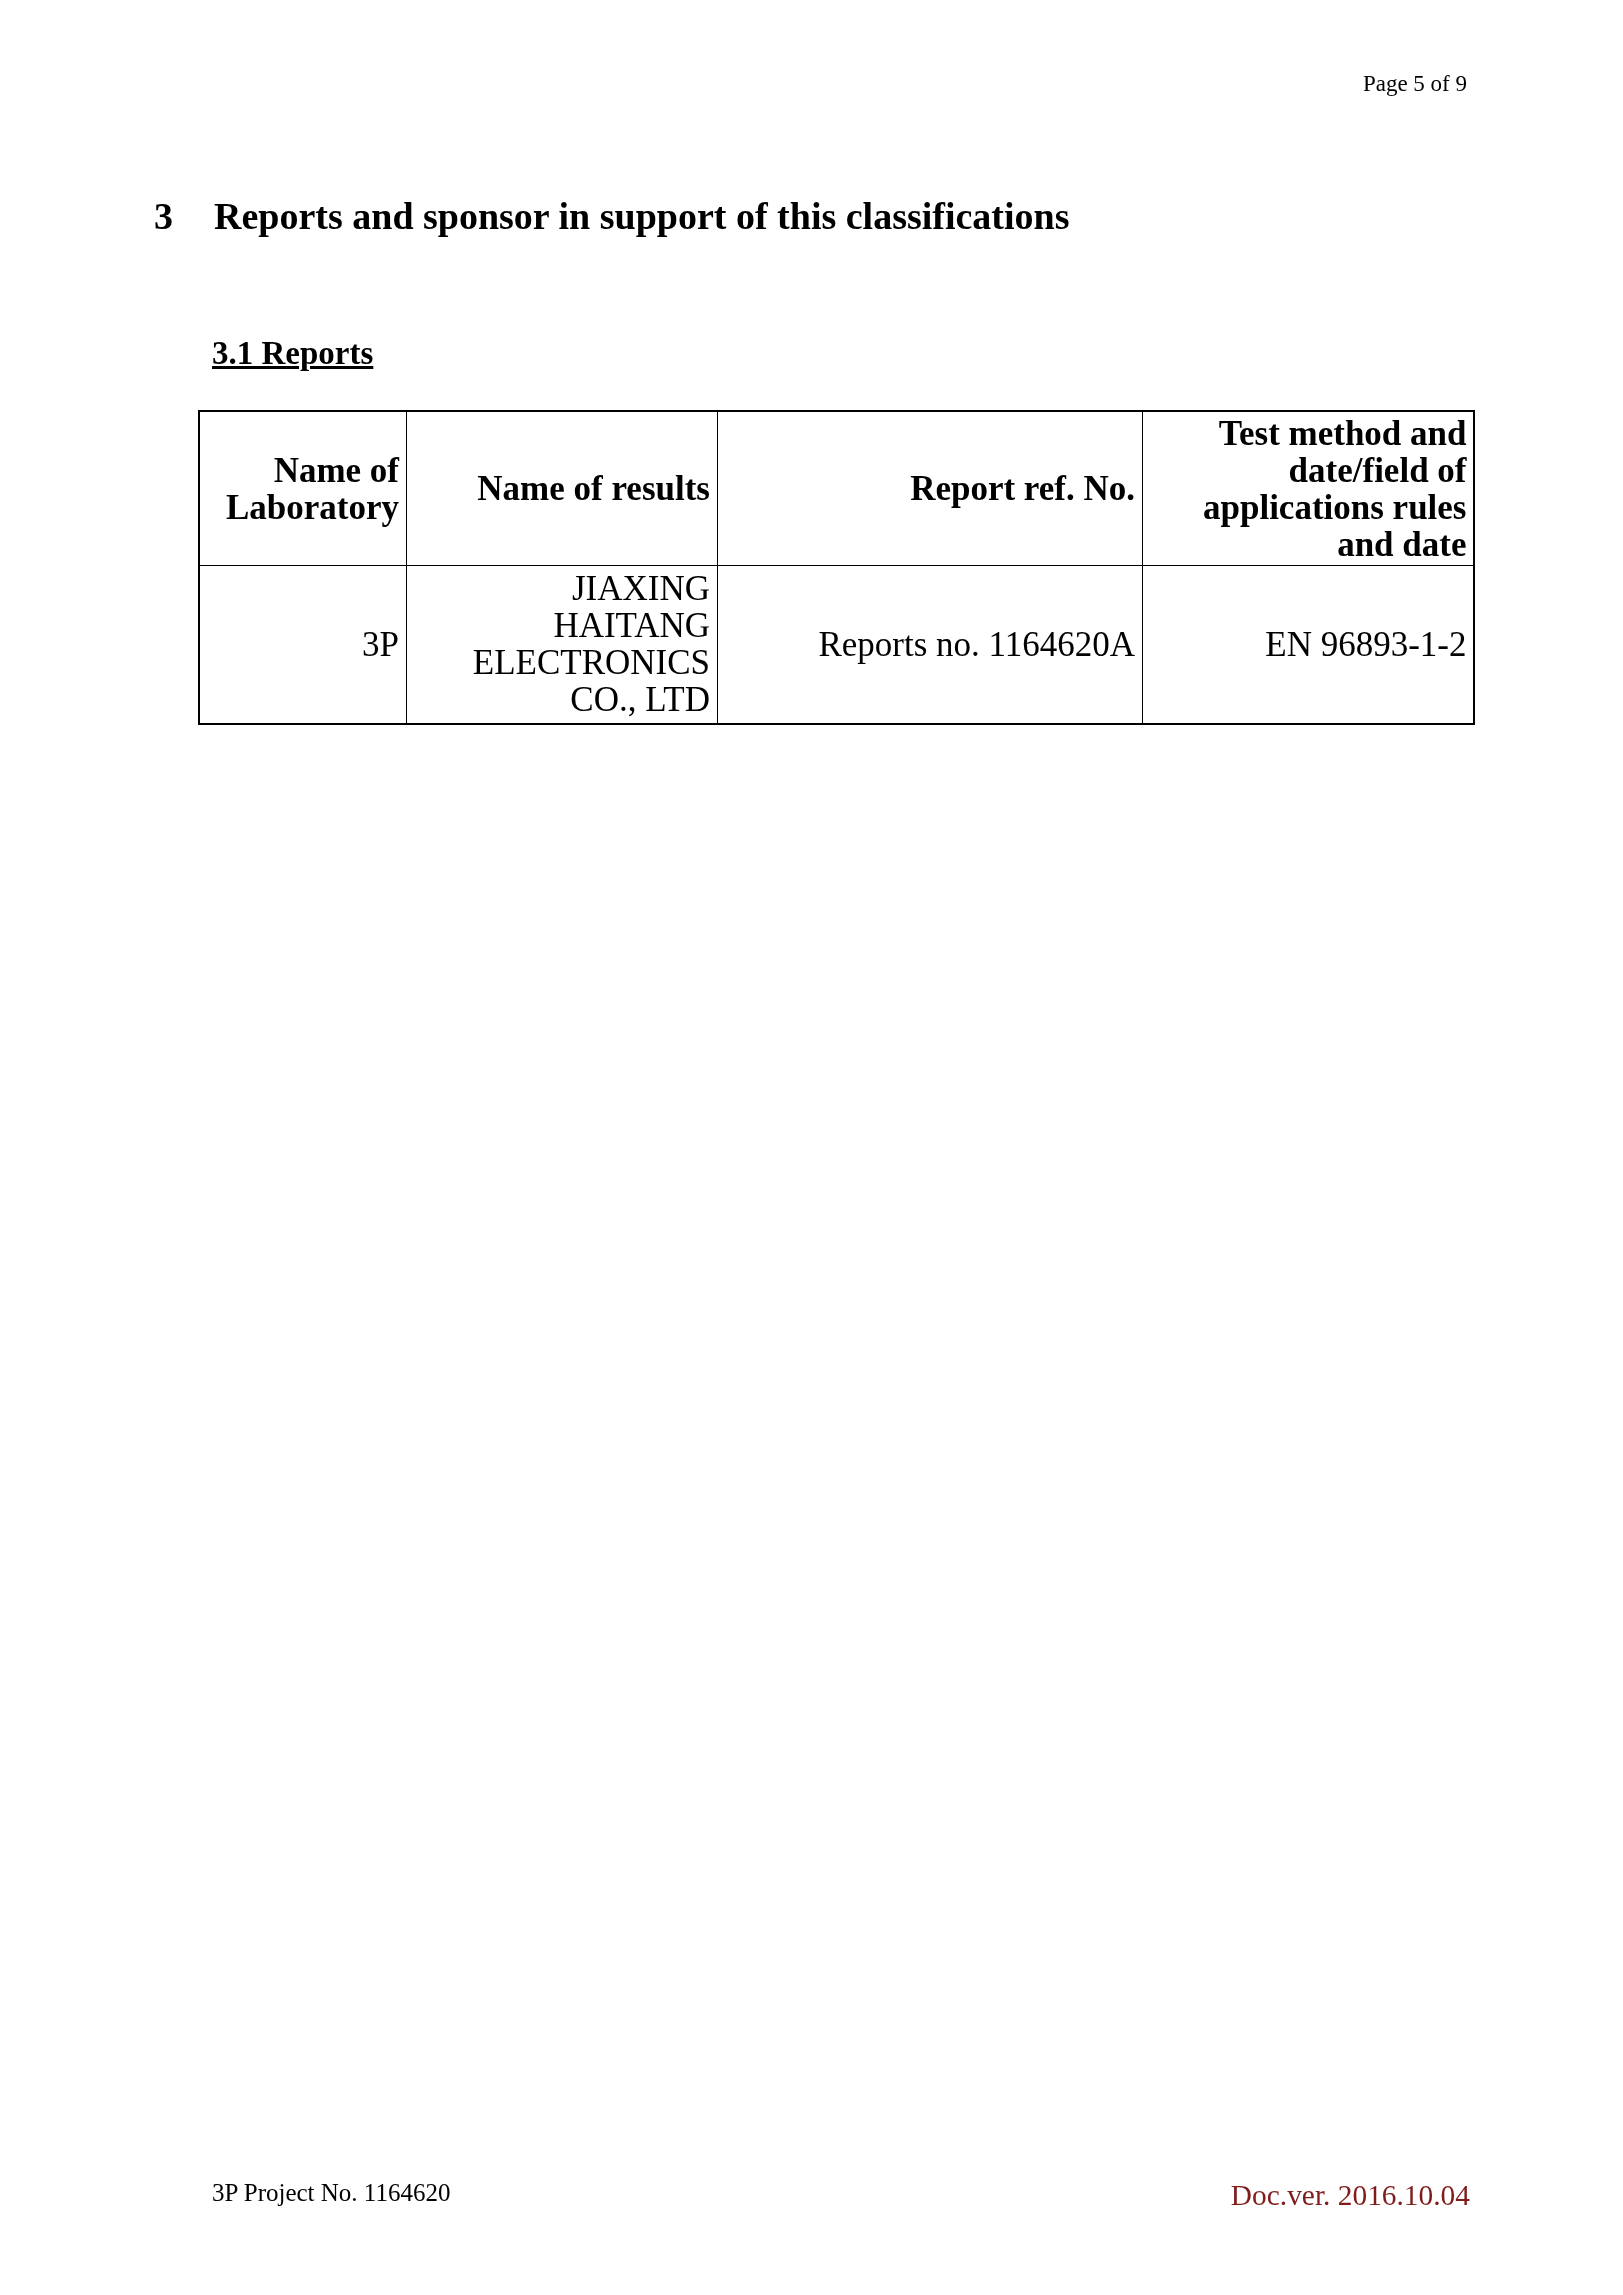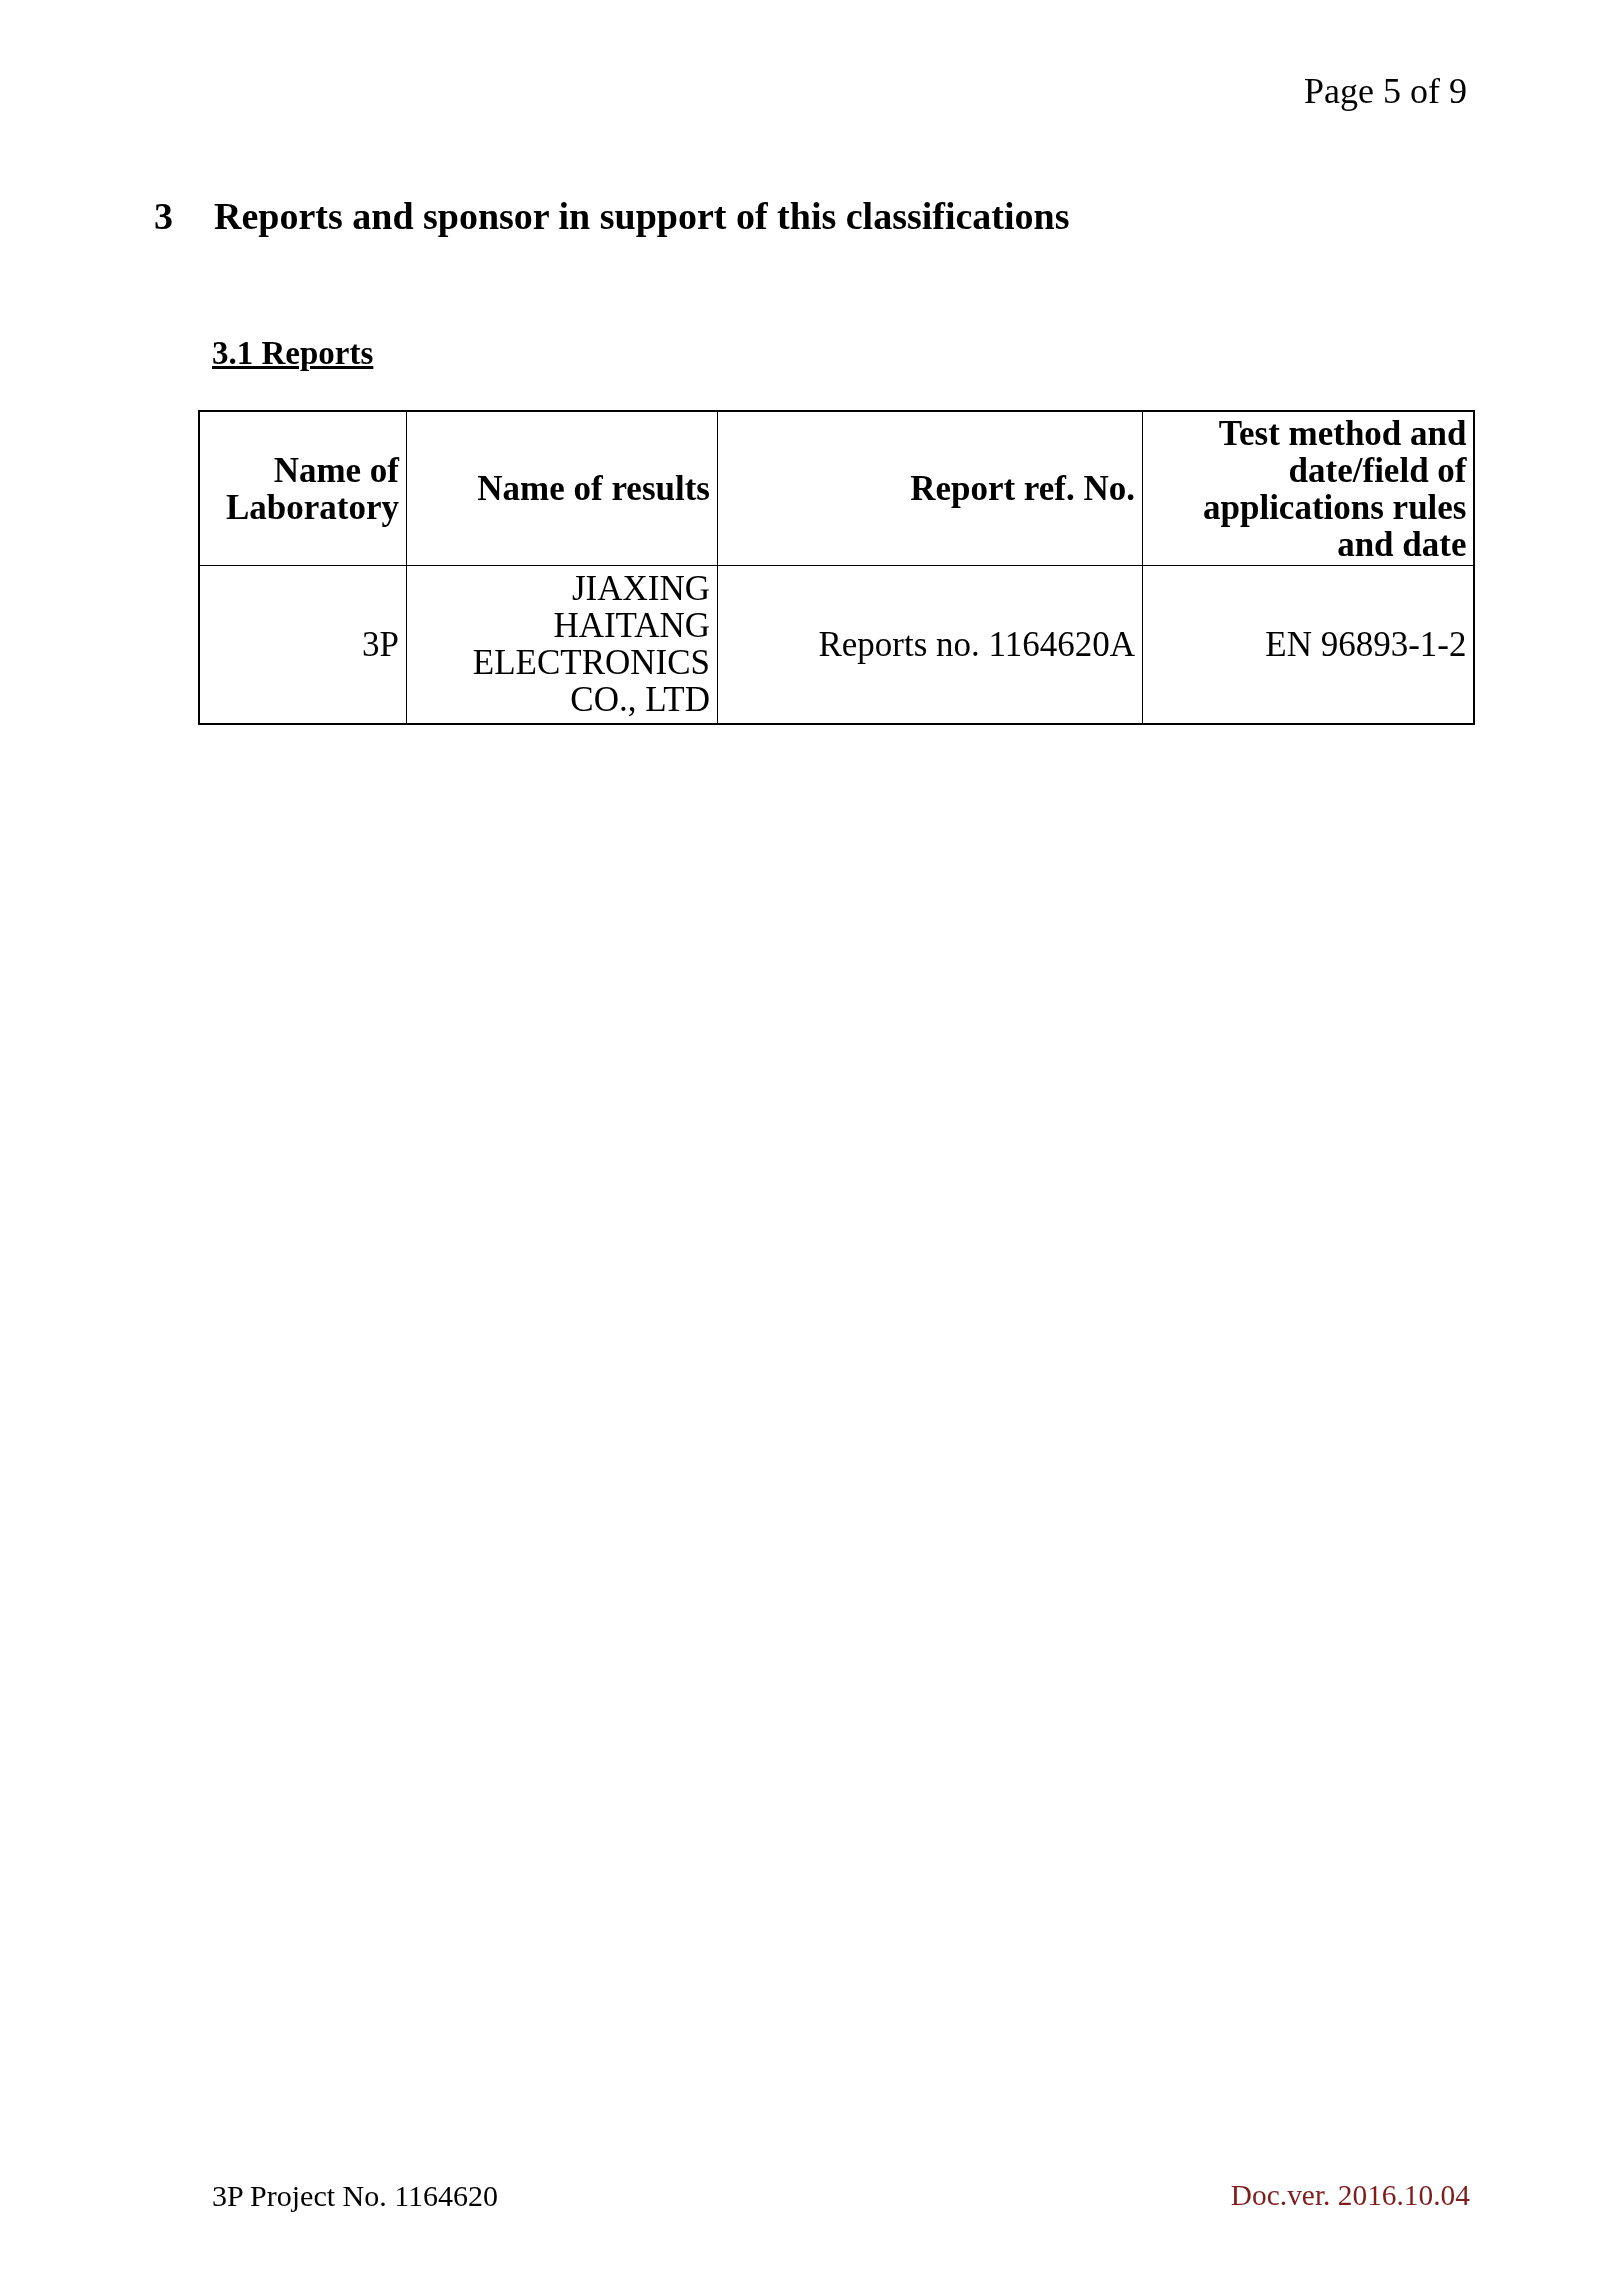--- a/index.html
+++ b/index.html
@@ -12,21 +12,21 @@
     width: 1623px;
     height: 2295px;
     font-family: "Liberation Serif", serif;
     color: #000000;
   }
 
   .page-indicator {
     position: absolute;
     top: 71px;
     right: 156px;
-    font-size: 36px;
+    font-size: 23px;
     line-height: 1.15;
   }
 
   .section-heading {
     position: absolute;
     top: 195px;
     left: 154px;
     display: flex;
     gap: 41px;
     font-size: 38px;
@@ -71,21 +71,21 @@
     overflow: hidden;
   }
   table.reports-table th { font-weight: bold; }
   tr.header-row { height: 151px; }
   tr.data-row   { height: 158px; }
 
   .footer-left {
     position: absolute;
     top: 2179px;
     left: 212px;
-    font-size: 30px;
+    font-size: 25px;
     line-height: 1.15;
   }
   .footer-right {
     position: absolute;
     top: 2179px;
     right: 153px;
     font-size: 29.4px;
     line-height: 1.15;
     color: #7f1d1d;
   }

